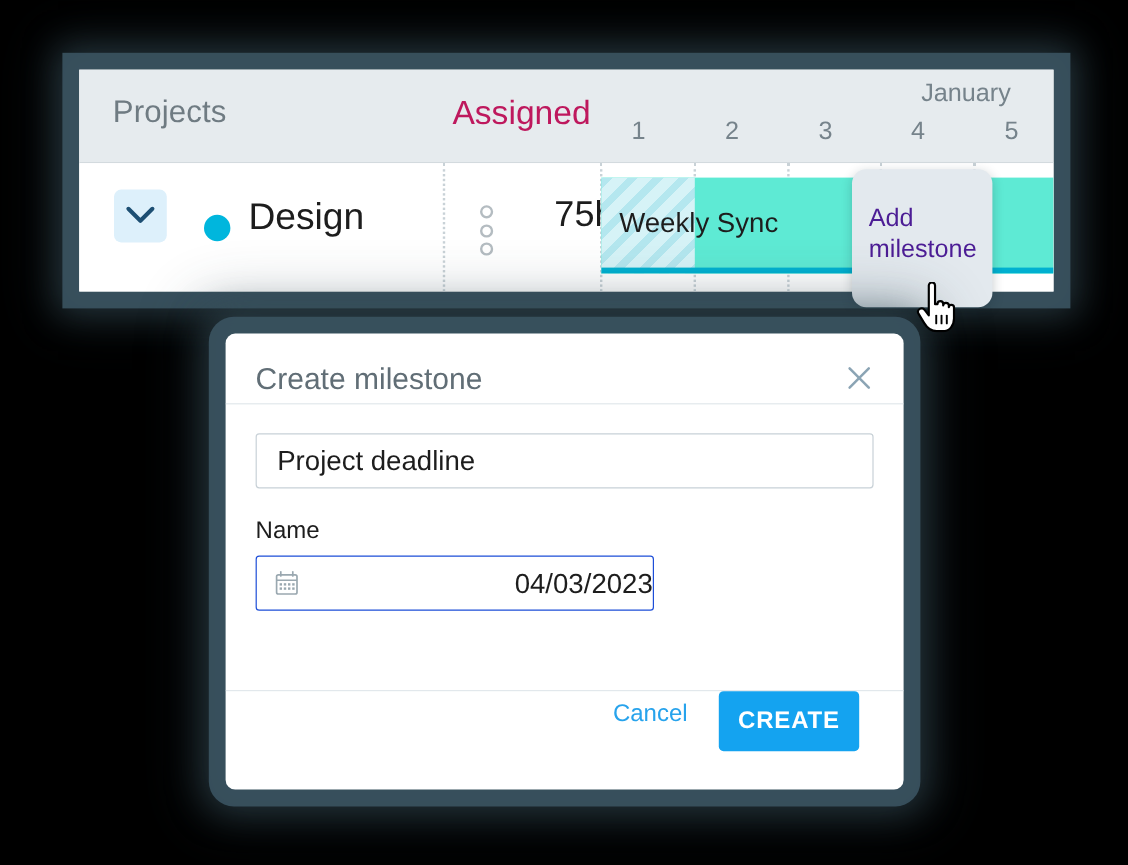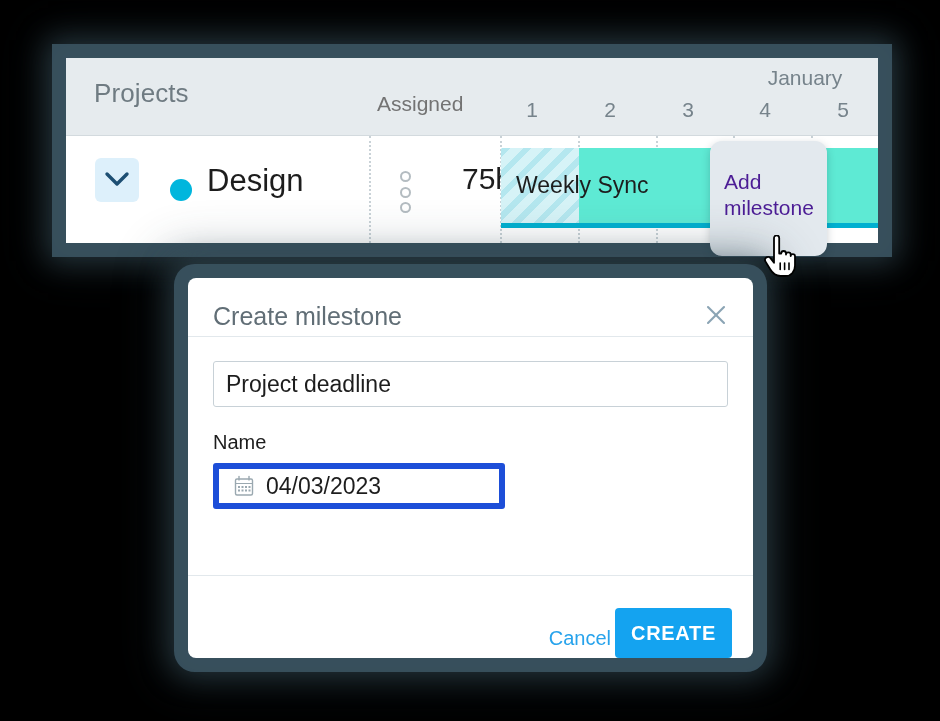--- a/index.html
+++ b/index.html
@@ -53,23 +53,23 @@
     position: absolute;
     left: 28px;
     top: 20px;
     font-size: 26px;
     color: #6f7b82;
     letter-spacing: .1px;
   }
   .col-assigned {
     position: absolute;
     left: 311px;
-    top: 34px;
-    font-size: 21px;
-    color: #737373;
+    top: 20px;
+    font-size: 28px;
+    color: #be185d;
   }
 
   .month-label {
     position: absolute;
     top: 8px;
     font-size: 21px;
     color: #76838b;
   }
 
   .day-label {
@@ -280,55 +280,57 @@
     color: #1d1d1d;
     margin-bottom: 9px;
   }
   .text-input {
     width: 515px;
     height: 46px;
     border: 1px solid #c8d1d7;
     border-radius: 3px;
     font-size: 23px;
     color: #1d1d1d;
-    padding: 0 12px;
+    padding: 0 17px;
     font-family: "Liberation Sans", sans-serif;
     background: #fff;
     outline: none;
   }
   .text-input::placeholder { color: #9aa6ad; }
 
   .field-gap { height: 24px; }
 
   .date-wrap {
     position: relative;
-    width: 292px;
+    width: 332px;
     height: 46px;
-    border: 6px solid #1d4ed8;
+    border: 1px solid #1d4ed8;
     border-radius: 3px;
     display: flex;
     align-items: center;
     background: #fff;
+    justify-content: space-between;
   }
   .cal-icon { margin-left: 14px; display: flex; align-items: center; }
   .date-value {
     font-size: 23px;
     color: #1d1d1d;
     margin-left: 11px;
   }
 
   .dlg-foot {
     position: absolute;
     left: 0; right: 0; bottom: 0;
     height: 83px;
     border-top: 1px solid #e2e8ec;
     display: flex;
-    align-items: flex-end;
+    align-items: flex-start;
     justify-content: flex-end;
-    padding-right: 21px;
+    padding-right: 37px;
+    gap: 22px;
   }
   .btn-cancel {
     background: none;
     border: none;
     font-size: 20px;
     color: #27a3ec;
     cursor: pointer;
     font-family: "Liberation Sans", sans-serif;
     padding: 8px 4px;
   }

